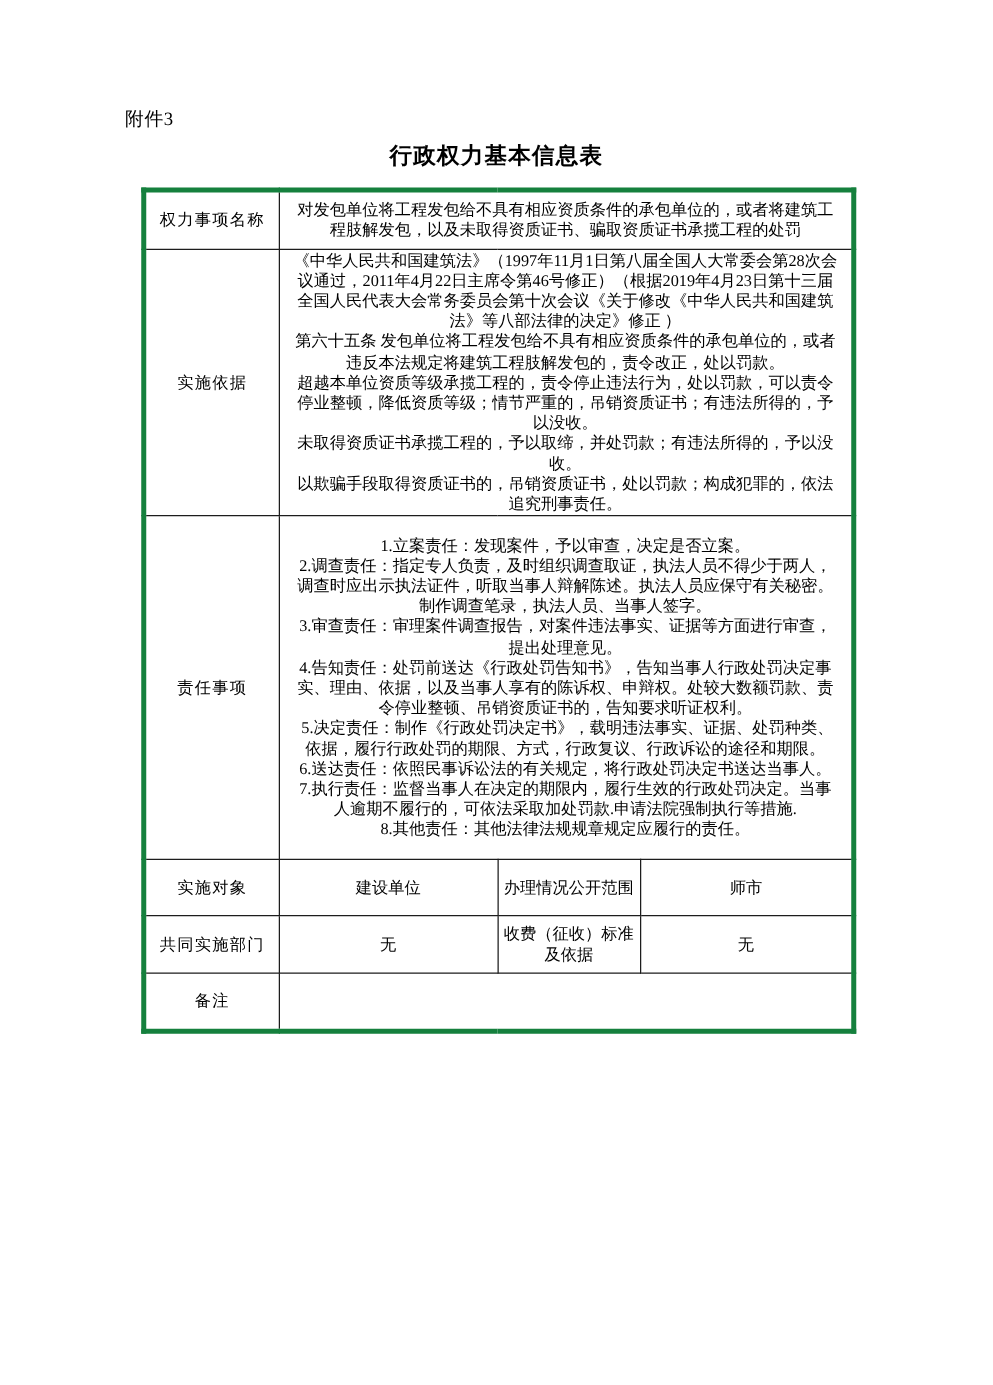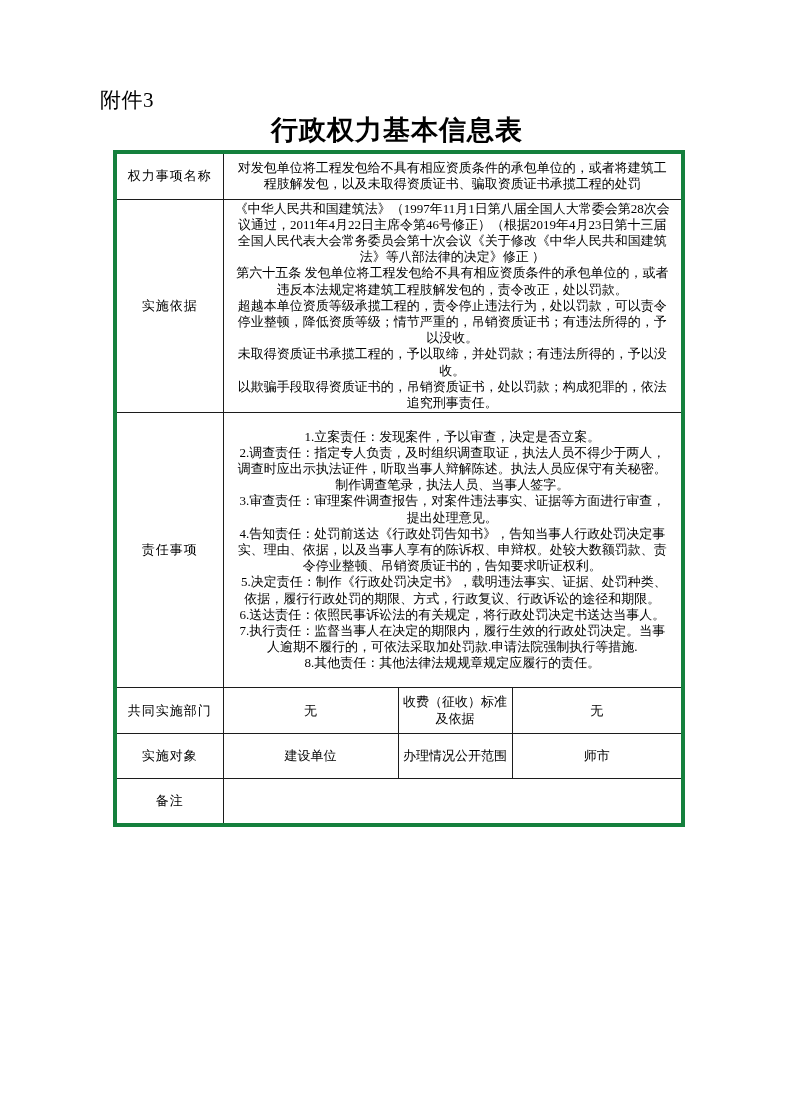--- a/index.html
+++ b/index.html
@@ -13,30 +13,30 @@
     height: 1108px;
     background: #ffffff;
     color: #000000;
     font-family: "Liberation Serif", "DejaVu Serif", serif;
     overflow: hidden;
   }
   .attachment {
     position: absolute;
     left: 100px;
     top: 86px;
-    font-size: 21px;
+    font-size: 15px;
     letter-spacing: 0.5px;
   }
   .doc-title {
     position: absolute;
     left: 0;
     top: 112px;
     width: 100%;
     text-align: center;
-    font-size: 27px;
+    font-size: 18px;
     font-weight: bold;
     letter-spacing: 1px;
   }
   table.info-table {
     position: absolute;
     left: 113px;
     top: 150px;
     width: 568px;
     border-collapse: collapse;
     table-layout: fixed;
@@ -125,33 +125,33 @@
 令停业整顿、吊销资质证书的，告知要求听证权利。
  5.决定责任：制作《行政处罚决定书》，载明违法事实、证据、处罚种类、
 依据，履行行政处罚的期限、方式，行政复议、行政诉讼的途径和期限。
 6.送达责任：依照民事诉讼法的有关规定，将行政处罚决定书送达当事人。
 7.执行责任：监督当事人在决定的期限内，履行生效的行政处罚决定。当事
 人逾期不履行的，可依法采取加处罚款.申请法院强制执行等措施.
 8.其他责任：其他法律法规规章规定应履行的责任。</td>
     </tr>
 
 
+    <tr style="height:45px">
+      <td class="label-cell">实施对象</td>
+      <td>建设单位</td>
+      <td class="wrap-label">办理情况公开范围</td>
+      <td>师市</td>
+    </tr>
+
     <tr style="height:46px">
       <td class="label-cell">共同实施部门</td>
       <td>无</td>
       <td class="wrap-label">收费（征收）标准
 及依据</td>
       <td>无</td>
-    </tr>
-
-    <tr style="height:45px">
-      <td class="label-cell">实施对象</td>
-      <td>建设单位</td>
-      <td class="wrap-label">办理情况公开范围</td>
-      <td>师市</td>
     </tr>
 
 
 
     <tr style="height:46px">
       <td class="label-cell">备注</td>
       <td colspan="3"></td>
     </tr>
   </tbody>
     </table>

